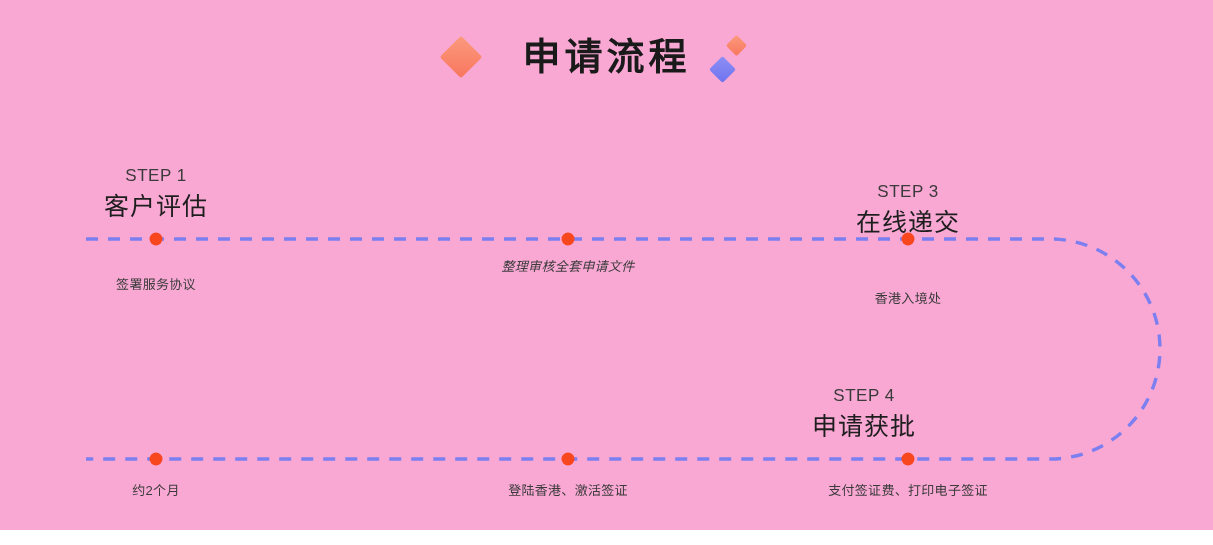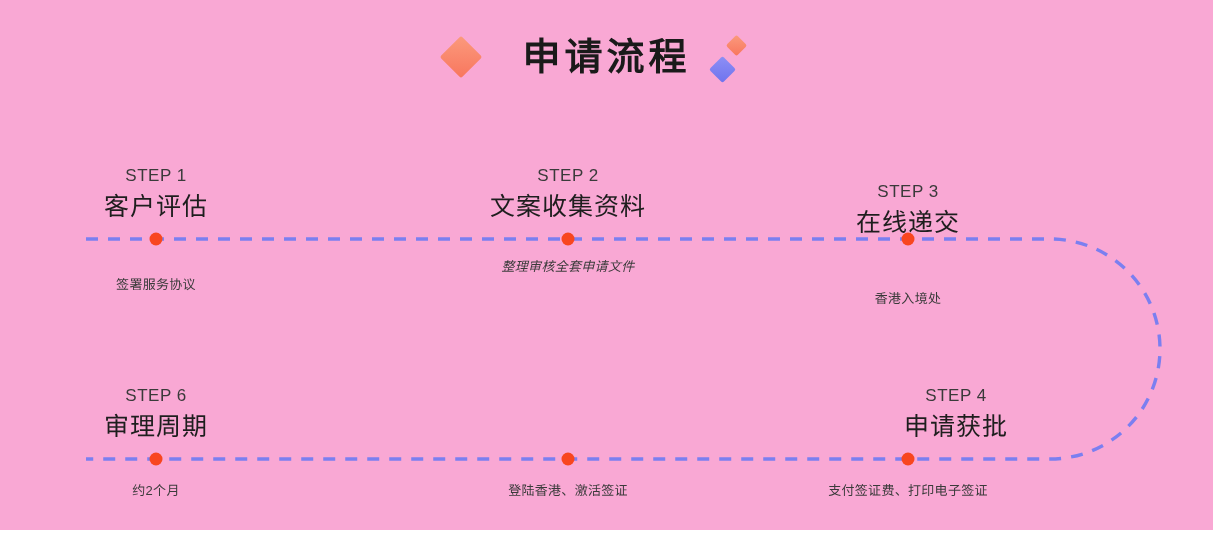--- a/index.html
+++ b/index.html
@@ -136,44 +136,36 @@
     <path d="M 86 239 L 1050 239 A 110 110 0 0 1 1050 459 L 86 459" fill="none" stroke="#7b7ff0" stroke-width="3.4" stroke-linecap="butt" stroke-dasharray="12 10"></path>
   </svg>
 
   <div class="step" style="left:156px; top:164px;">
     <div class="step-label">STEP 1</div>
     <div class="step-title">客户评估</div>
   </div>
   <div class="node" style="left:156px; top:239px;"></div>
   <div class="step-desc" style="left:156px; top:276px;">签署服务协议</div>
 
-  <div class="step" style="left:568px; top:164px;">
-    <div class="step-label">STEP 2</div>
-    <div class="step-title">文案收集资料</div>
-  </div>
   <div class="node" style="left:568px; top:239px;"></div>
   <div class="step-desc" style="left:568px; top:258px;font-style:italic;">整理审核全套申请文件</div>
 
   <div class="step" style="left:908px; top:164px;margin-top:16px;">
     <div class="step-label">STEP 3</div>
     <div class="step-title">在线递交</div>
   </div>
   <div class="node" style="left:908px; top:239px;"></div>
   <div class="step-desc" style="left:908px; top:258px;margin-top:32px;">香港入境处</div>
 
-  <div class="step" style="left:956px; top:384px;">
+  <div class="step" style="left:864px; top:384px;">
     <div class="step-label">STEP 4</div>
     <div class="step-title">申请获批</div>
   </div>
   <div class="node" style="left:908px; top:459px;"></div>
   <div class="step-desc" style="left:908px; top:482px;">支付签证费、打印电子签证</div>
 
   <div class="node" style="left:568px; top:459px;"></div>
   <div class="step-desc" style="left:568px; top:482px;text-align:center;">登陆香港、激活签证</div>
 
-  <div class="step" style="left:156px; top:384px;">
-    <div class="step-label">STEP 6</div>
-    <div class="step-title">审理周期</div>
-  </div>
   <div class="node" style="left:156px; top:459px;"></div>
   <div class="step-desc" style="left:156px; top:482px;">约2个月</div>
 
 </div>
 
 </body></html>

